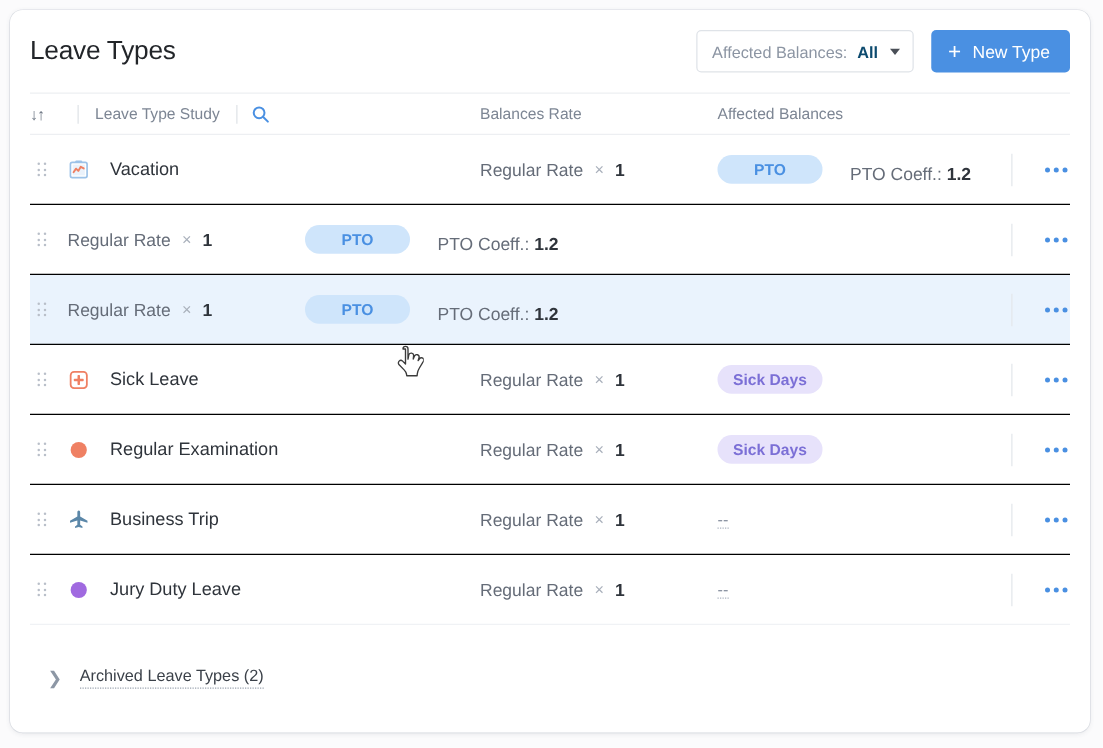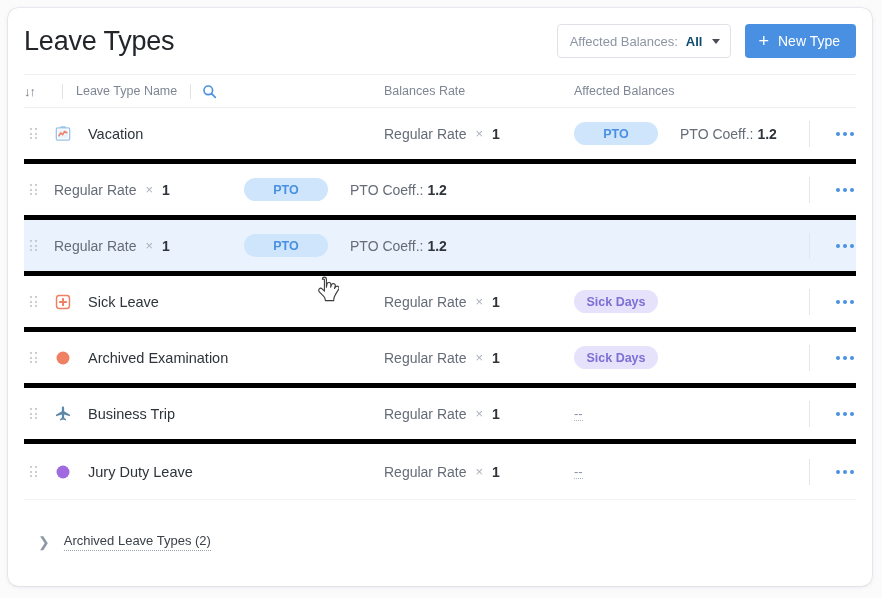--- a/index.html
+++ b/index.html
@@ -22,21 +22,21 @@
 
   
   .page-header {
     position: relative;
     height: 66px;
     padding: 0 16px 0 16px;
     display: flex;
     align-items: center;
   }
   .page-title {
-    font-size: 27px;
+    font-size: 21px;
     font-weight: 400;
     color: #222529;
     letter-spacing: -0.2px;
   }
   .header-actions {
     margin-left: auto;
     display: flex;
     align-items: center;
     gap: 14px;
   }
@@ -99,21 +99,21 @@
 
   .sort-icon { font-size: 13px; color: #6f7885; letter-spacing: -1px; }
   .vdiv { width: 1px; height: 15px; background: #dfe3e8; margin: 0 13px 0 8px; }
   .vdiv.r { margin: 0 11px 0 13px; }
   .search-icon { color: #4a90e2; display: flex; align-items: center; }
 
   .row {
     display: flex;
     align-items: center;
     height: 56px;
-    border-bottom: 5px solid #000000;
+    border-bottom: 1px solid #000000;
     position: relative;
   }
   .row.highlight { background: #eaf3fd; }
   .row:last-child { border-bottom: 1px solid #f0f2f5; }
 
   .drag-handle {
     display: grid;
     grid-template-columns: 2px 2px;
     grid-gap: 2.5px 3px;
     cursor: grab;
@@ -122,21 +122,21 @@
   .drag-handle i { width: 2px; height: 2px; background: #b9bfc9; border-radius: 50%; display:block; }
 
   .name-cell { display: flex; align-items: center; gap: 16px; }
   .type-icon { width: 18px; height: 18px; display: flex; align-items: center; justify-content: center; flex: none; }
   .type-label { font-size: 14.5px; color: #2f343b; }
 
   .rate-cell { display: flex; gap: 9px; font-size: 14px; color: #656c78; }
   .rate-x { color: #a9b0bb; font-size: 13px; }
   .rate-mult { color: #2f343b; font-weight: bold; font-size: 14px; }
 
-  .bal-cell { display: flex; align-items: center; gap: 22px; }
+  .bal-cell { display: flex; align-items: flex-end; gap: 22px; }
   .badge {
     min-width: 84px;
     height: 23px;
     border-radius: 12px;
     display: inline-flex;
     align-items: center;
     justify-content: center;
     font-size: 12.5px;
     font-weight: bold;
     padding: 0 12px;
@@ -212,21 +212,21 @@
   </div>
 
   <div class="table">
 
     <div class="col-head">
       <div class="c-handle">
         <span class="sort-icon">↓↑</span>
       </div>
       <div class="c-name">
         <span class="vdiv"></span>
-        <span>Leave Type Name</span>
+        <span>Leave Type Study</span>
         <span class="vdiv r"></span>
         <span class="search-icon">
           <svg width="15" height="15" viewBox="0 0 16 16" fill="none" stroke="currentColor" stroke-width="1.7">
             <circle cx="6.7" cy="6.7" r="4.6"></circle>
               <line x1="10.2" y1="10.2" x2="14.2" y2="14.2" stroke-linecap="round"></line>
           </svg>
         </span>
       </div>
       <div class="c-rate">Balances Rate</div>
       <div class="c-bal">Affected Balances</div>
@@ -398,21 +398,21 @@
               <i></i>
       </span>
     </div>
 
     <div class="c-name name-cell">
       <span class="type-icon">
               <svg width="18" height="18" viewBox="0 0 20 20">
                 <circle cx="10" cy="10" r="7.2" fill="#ef8063"></circle>
               </svg>
             </span>
-      <span class="type-label">Archived Examination</span>
+      <span class="type-label">Regular Examination</span>
     </div>
 
     <div class="c-rate rate-cell">
       <span>Regular Rate</span>
       <span class="rate-x">×</span>
       <span class="rate-mult">1</span>
     </div>
 
     <div class="c-bal bal-cell">
       <span class="badge sick">Sick Days</span>

